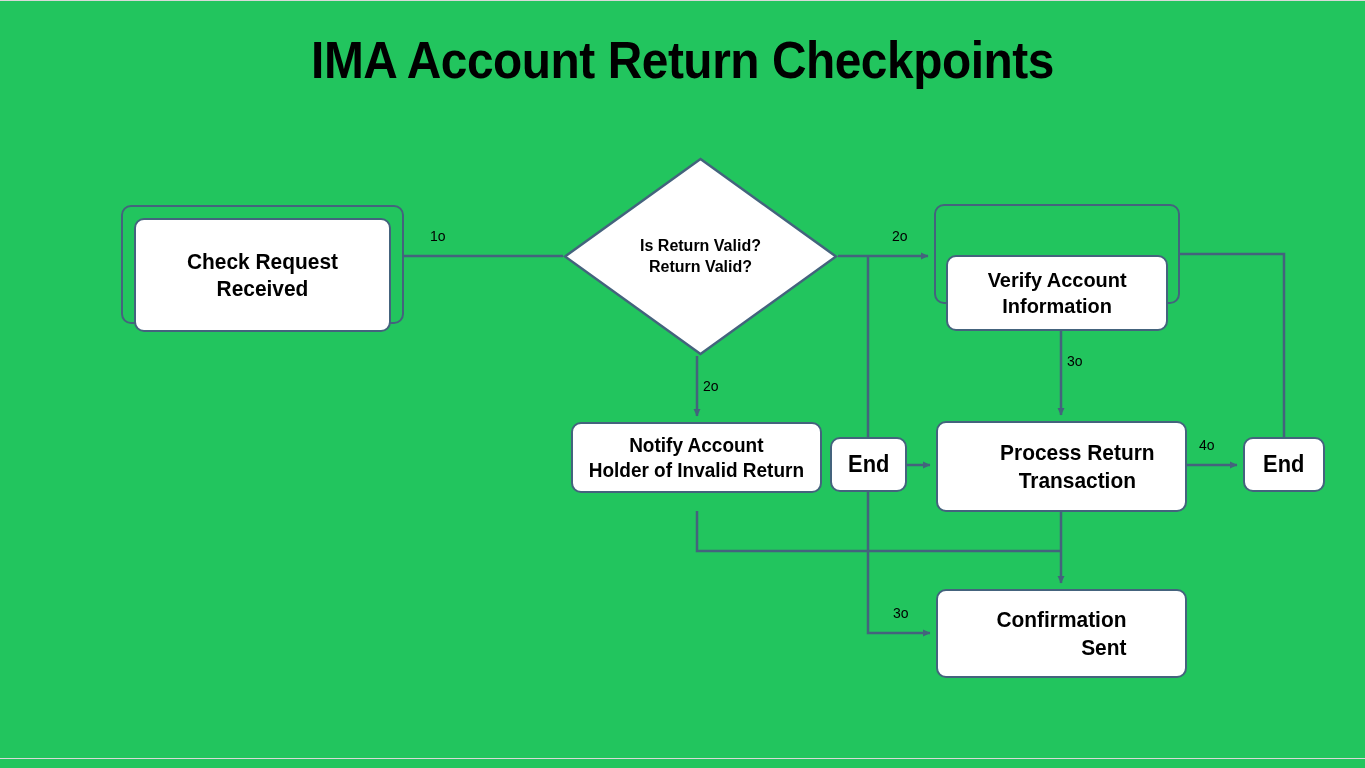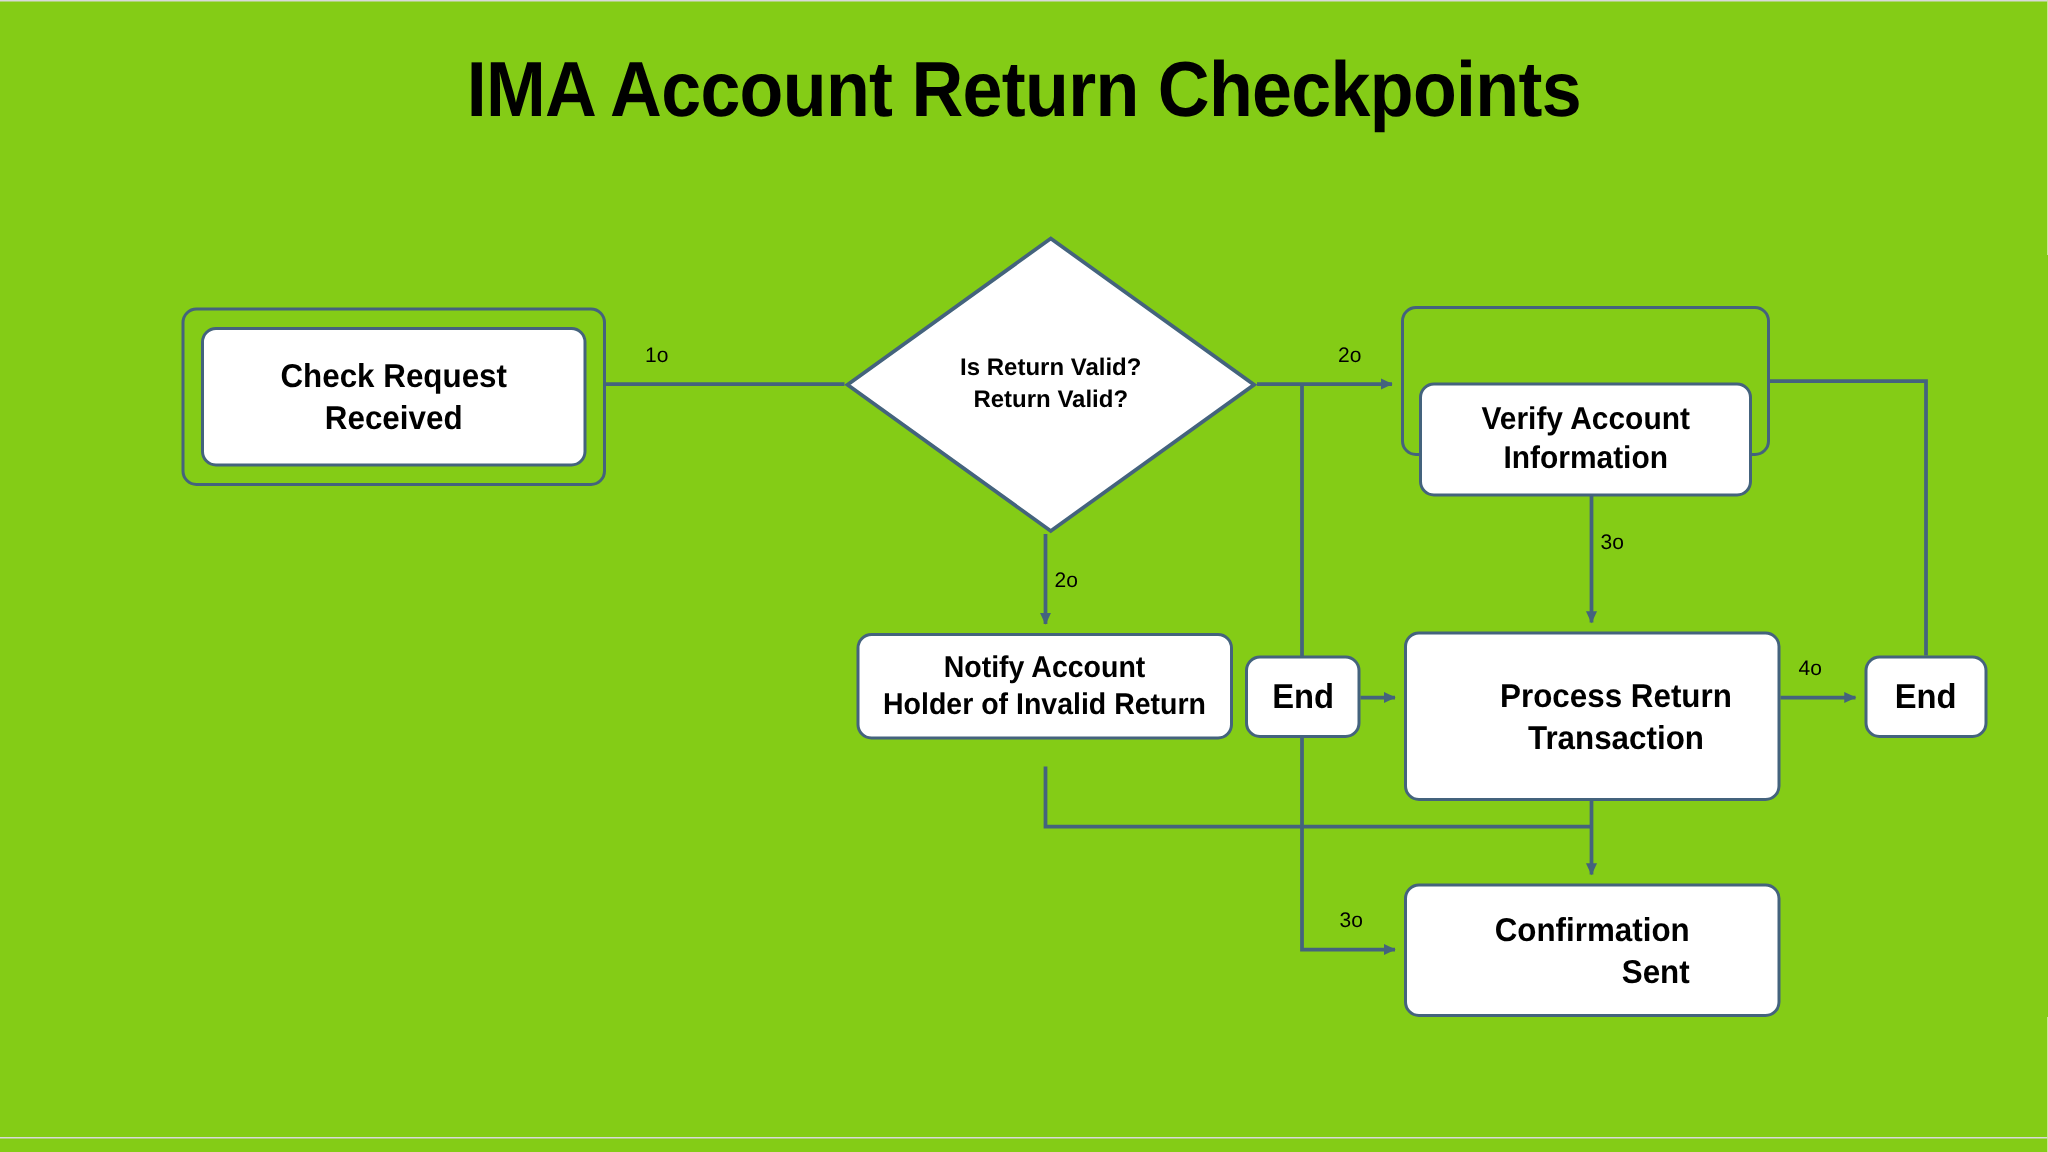--- a/index.html
+++ b/index.html
@@ -10,21 +10,21 @@
   body {
     width: 1365px;
     height: 768px;
     overflow: hidden;
     font-family: "Liberation Sans", sans-serif;
   }
   #slide {
     position: relative;
     width: 1365px;
     height: 768px;
-    background: #84cc16;
+    background: #22c55e;
     text-decoration: underline;
   }
   .slide-edge {
     position: absolute;
     left: 0;
     width: 1365px;
     height: 1px;
     background: #d9d9d9;
   }
   .slide-edge.top { top: 0px; }
@@ -139,21 +139,21 @@
 
       <path d="M1187,465 L1237,465" marker-end="url(#arrow)"></path>
 
       <path d="M697,511 L697,551 L1061,551"></path>
 
       <path d="M1061,512 L1061,583" marker-end="url(#arrow)"></path>
     </g>
   </svg>
 
   <div class="node outer" style="left:121px; top:205px; width:283px; height:119px; font-size:0;"></div>
-  <div class="node" style="left:134px; top:218px; width:257px; height:93px; font-size:22px;">
+  <div class="node" style="left:134px; top:218px; width:257px; height:114px; font-size:22px;">
     <span class="node-label">Check Request
 Received</span>
   </div>
 
   <div class="diamond-wrap" style="left:563px; top:157px; width:275px; height:199px;">
     <svg width="275" height="199">
       <polygon points="137.5,2 273,99.5 137.5,197 2,99.5" fill="#ffffff" stroke="#44637d" stroke-width="2.5"></polygon>
     </svg>
     <div class="diamond-label">Is Return Valid?
 Return Valid?</div>
@@ -167,21 +167,21 @@
 
   <div class="node" style="left:571px; top:422px; width:251px; height:71px; font-size:20px;">
     <span class="node-label">Notify Account
 Holder of Invalid Return</span>
   </div>
 
   <div class="node" style="left:830px; top:437px; width:77px; height:55px; font-size:23px;">
     <span class="node-label">End</span>
   </div>
 
-  <div class="node" style="left:936px; top:421px; width:251px; height:113px; font-size:22px;padding-left:32px;">
+  <div class="node" style="left:936px; top:421px; width:251px; height:91px; font-size:22px;padding-left:32px;">
     <span class="node-label">Process Return
 Transaction</span>
   </div>
 
   <div class="node" style="left:1243px; top:437px; width:82px; height:55px; font-size:23px;">
     <span class="node-label">End</span>
   </div>
 
   <div class="node" style="left:936px; top:589px; width:251px; height:89px; font-size:22px;text-align:right;">
     <span class="node-label">Confirmation

